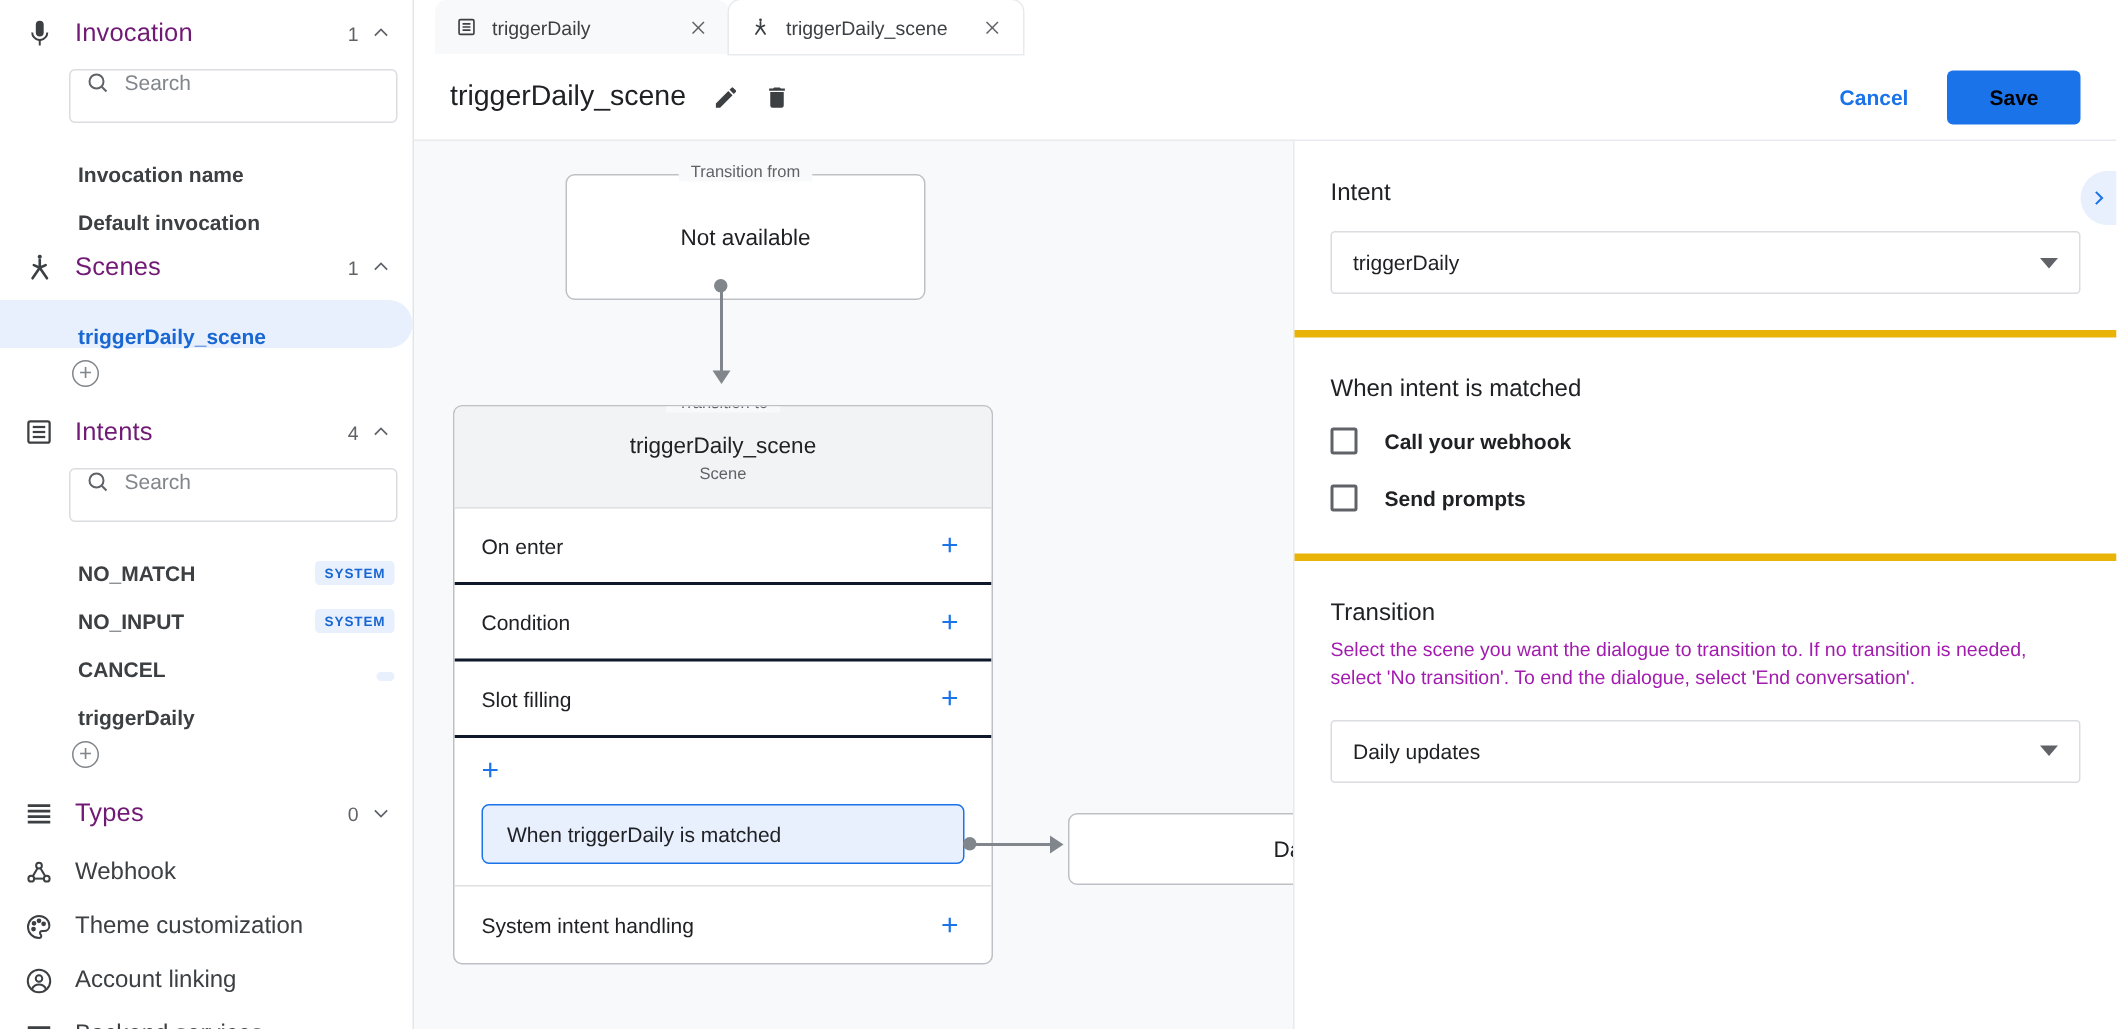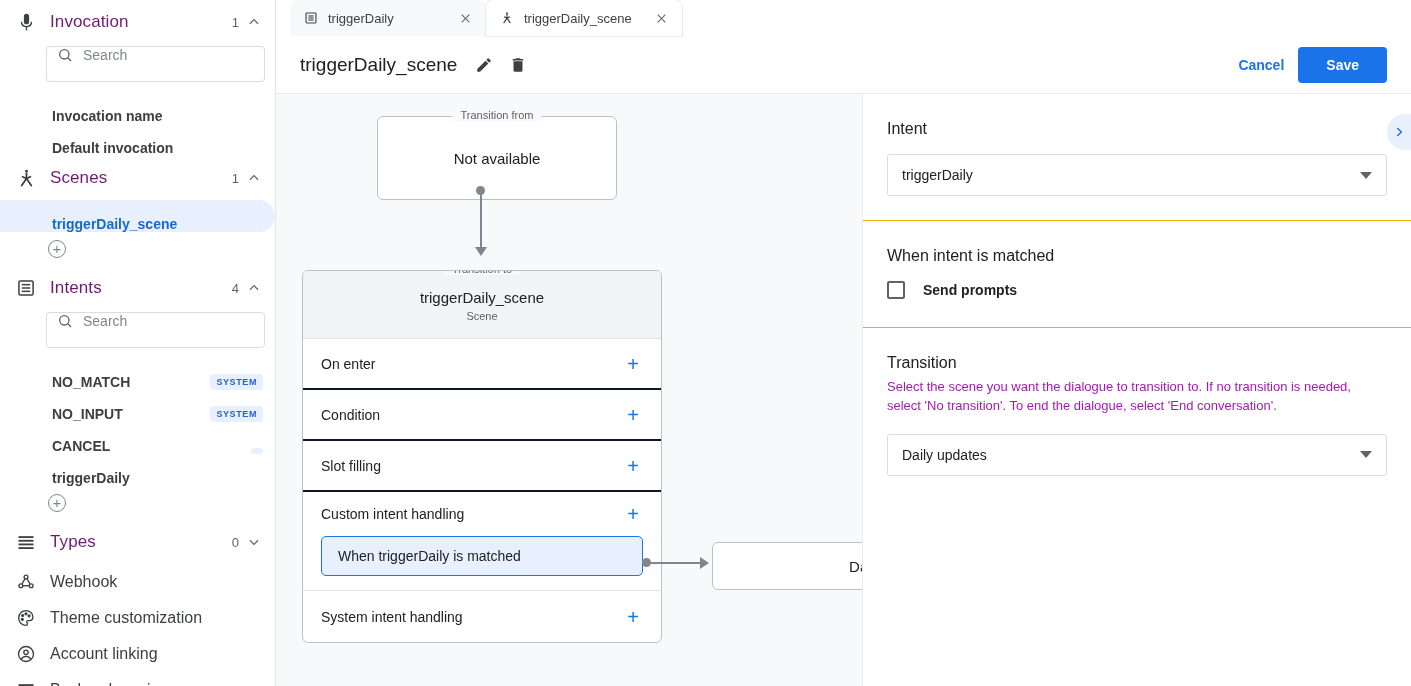--- a/index.html
+++ b/index.html
@@ -132,23 +132,23 @@
     cursor: pointer; margin-right: 8px;
   }
   .toolbar .spacer { flex: 1 1 auto; }
   .btn-text {
     color: #1a73e8; font-size: 14px; font-weight: bold;
     padding: 8px 14px; border-radius: 4px; cursor: pointer;
     background: transparent; border: 0;
     font-family: "Liberation Sans", sans-serif;
   }
   .btn-primary {
-    background: #1a73e8; color: #ffffff; font-size: 14px; font-weight: bold;
+    background: #1a73e8; color: #000000; font-size: 14px; font-weight: bold;
     padding: 0 28px; height: 36px; border: 0; border-radius: 4px;
-    cursor: pointer; 
+    cursor: pointer; margin-left: 12px;
     font-family: "Liberation Sans", sans-serif;
   }
 
   
   .content { display: flex; height: 592px; }
   .canvas {
     position: relative; flex: 1 1 auto;
     background: #f8f9fa; overflow: hidden;
   }
 
@@ -242,21 +242,21 @@
   #node-to .nodetext { font-size: 15px; color: #202124; }
 
   
   .rightpanel {
     width: 549px; flex: 0 0 549px;
     background: #fff;
     border-left: 1px solid #e8eaed;
     position: relative;
     height: 592px;
   }
-  .rp-section { padding: 26px 24px 24px 24px; border-bottom: 1px solid #eab308; }
+  .rp-section { padding: 26px 24px 24px 24px; border-bottom: 5px solid #eab308; }
   .rp-section.nb { border-bottom: 0; }
   .rp-title { font-size: 16px; color: #202124; margin-bottom: 16px; }
   .rp-desc { font-size: 13px; color: #a21caf; line-height: 1.45; margin: 6px 0 18px 0; }
   .select {
     height: 42px; border: 1px solid #dadce0; border-radius: 3px;
     display: flex; align-items: center; padding: 0 14px;
     font-size: 14px; color: #202124; cursor: pointer; background: #fff;
   }
   .select .selval { flex: 1 1 auto; }
   .caret {
@@ -545,21 +545,20 @@
           <div class="scene-row">
             <span class="rlbl">Condition</span>
             <span class="plus">+</span>
           </div>
           <div class="scene-row">
             <span class="rlbl">Slot filling</span>
             <span class="plus">+</span>
           </div>
           <div class="scene-group">
             <div class="scene-row">
-              <span class="rlbl">Custom intent handling</span>
               <span class="plus">+</span>
             </div>
             <div class="handler-chip">
               <span>When triggerDaily is matched</span>
             </div>
           </div>
           <div class="scene-row last">
             <span class="rlbl">System intent handling</span>
             <span class="plus">+</span>
           </div>
@@ -587,20 +586,24 @@
           <div class="select">
             <span class="selval">triggerDaily</span>
             <span class="caret"></span>
           </div>
         </div>
 
         <div class="rp-section">
           <div class="rp-title">When intent is matched</div>
           <div class="cbrow">
             <span class="cbox"></span>
+            <span class="cblabel">Call your webhook</span>
+          </div>
+          <div class="cbrow">
+            <span class="cbox"></span>
             <span class="cblabel">Send prompts</span>
           </div>
         </div>
 
         <div class="rp-section nb">
           <div class="rp-title" style="margin-bottom:4px">Transition</div>
           <div class="rp-desc">Select the scene you want the dialogue to transition to. If no transition is needed, select 'No transition'. To end the dialogue, select 'End conversation'.</div>
           <div class="select">
             <span class="selval">Daily updates</span>
             <span class="caret"></span>

